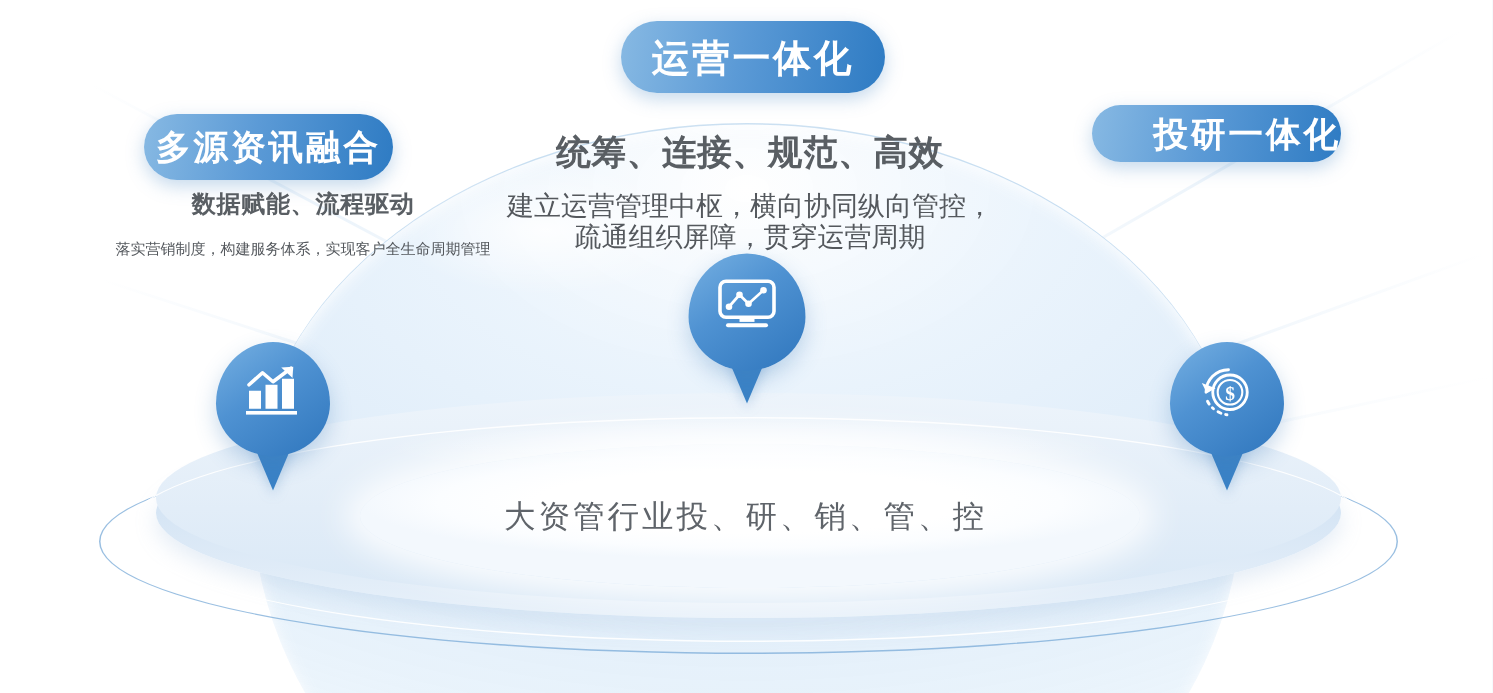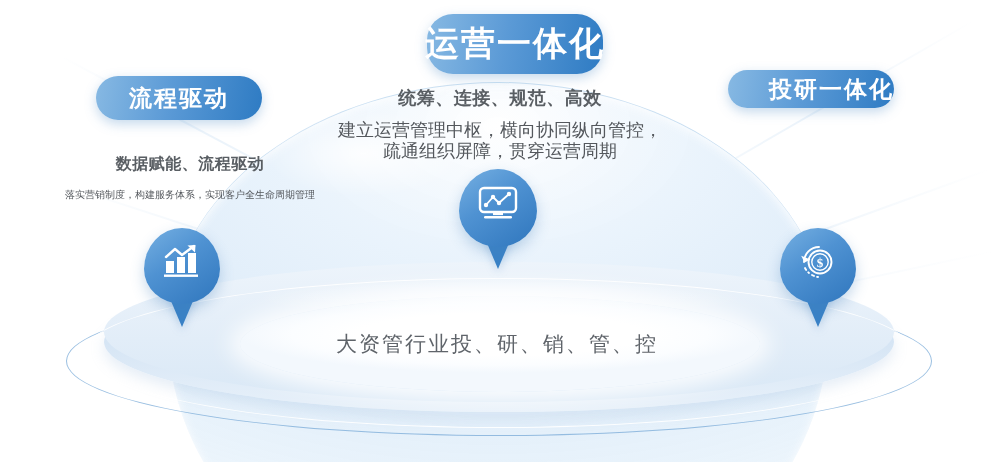--- a/index.html
+++ b/index.html
@@ -108,37 +108,37 @@
     position: absolute;
     display: flex; align-items: center; justify-content: center;
     border-radius: 26px;
     color: #ffffff;
     font-weight: bold;
     letter-spacing: 2px;
     background: linear-gradient(100deg, #87b9e3 0%, #5b9ad6 45%, #2e7bc3 100%);
     box-shadow: 0 4px 12px rgba(90,145,200,.35);
     white-space: nowrap;
   }
-  #badge-center { left: 427px; top: 14px;  width: 176px; height: 60px; font-size: 34px; }
+  #badge-center { left: 414px; top: 14px;  width: 176px; height: 48px; font-size: 25px; }
   #badge-left   { left: 96px;  top: 76px;  width: 166px; height: 44px; font-size: 23px; }
   #badge-right  { left: 728px; top: 70px;  width: 166px; height: 38px; font-size: 23px; justify-content: flex-end; }
 
   
   .col { position: absolute; text-align: center; }
   .col h3 {
     font-size: 16px; font-weight: bold; color: #595e63;
     letter-spacing: .5px; margin-bottom: 9px;
   }
   .col p {
     font-size: 10px; color: #54585d; line-height: 21px;
   }
-  #col-left   { left: 52px;  top: 126px; width: 276px; margin-top: 28px; }
+  #col-left   { left: 64px;  top: 126px; width: 276px; }
   #col-center { left: 338px; top: 86px;  width: 324px; }
   #col-right  { left: 668px; top: 122px; width: 300px; }
-  #col-center h3 { font-size: 18px; margin-bottom: 10px; }
+  #col-center h3 { font-size: 23px; margin-bottom: 10px; }
   #col-center p  { font-size: 18px; line-height: 21px; }
 
   
   .pin { position: absolute; }
   .pin-shape {
     position: relative;
     width: 100%; height: 100%;
     border-radius: 50% 50% 50% 50% / 54% 54% 46% 46%;
     background: linear-gradient(145deg, #76b0e2 0%, #4f92d2 42%, #2f76bd 100%);
     box-shadow: 0 6px 14px rgba(70,130,190,.3);
@@ -191,21 +191,21 @@
   <div id="base-plate"></div>
   <div id="base-plate-top"></div>
   <div id="base-arc-hi"></div>
   <div id="base-inner-oval"></div>
   <div id="base-sheen"></div>
 
   <div class="badge" id="badge-center">
     <span>运营一体化</span>
   </div>
   <div class="badge" id="badge-left">
-    <span>流程驱动</span>
+    <span>多源资讯融合</span>
   </div>
   <div class="badge" id="badge-right">
     <span>投研一体化</span>
   </div>
 
   <div class="col" id="col-left">
     <h3>数据赋能、流程驱动</h3>
     <p>落实营销制度，构建服务体系，实现客户全生命周期管理</p>
   </div>
 

